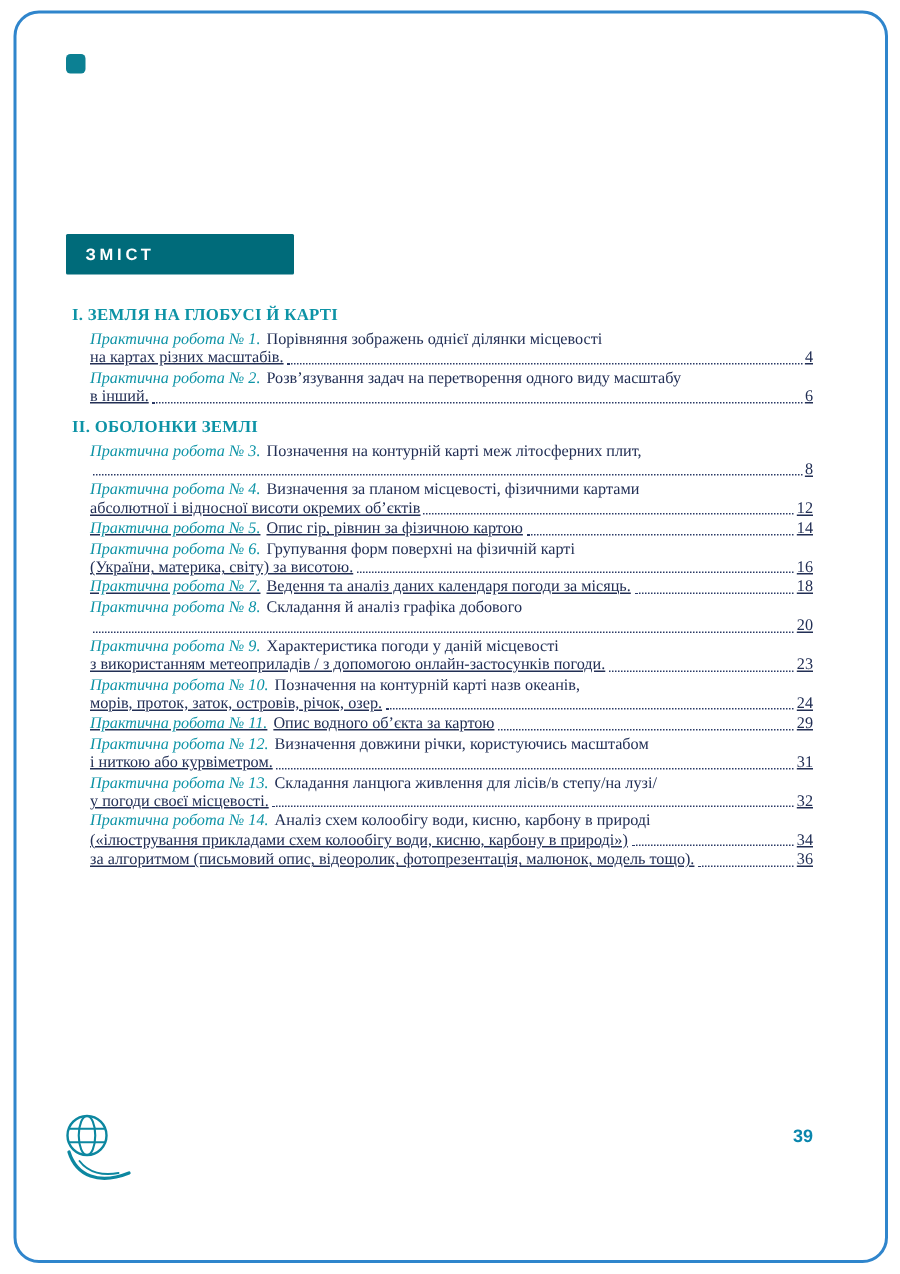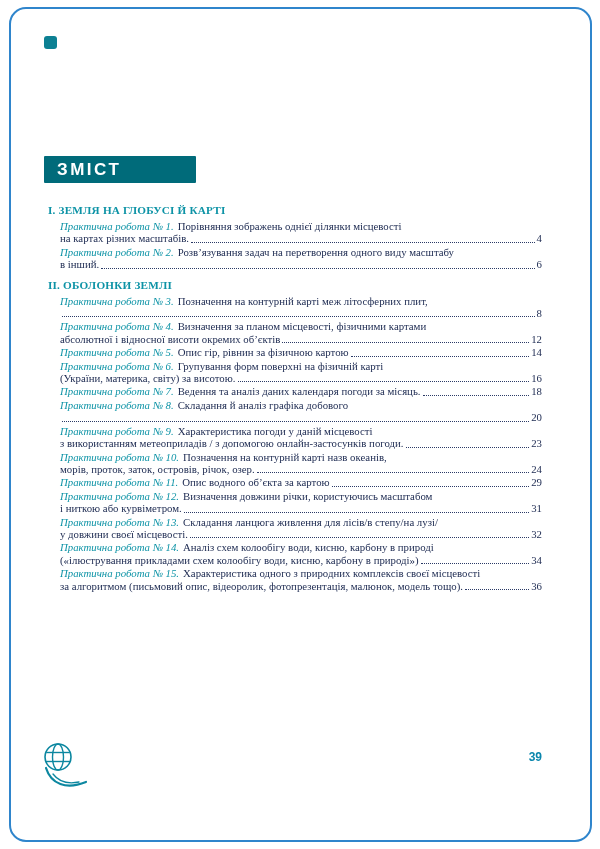--- a/index.html
+++ b/index.html
@@ -15,36 +15,36 @@
   .corner-accent{
     position:absolute;left:44px;top:36px;width:13px;height:13px;
     background:#0c8093;border-radius:3px;
   }
   .contents-header{
     position:absolute;left:44px;top:156px;width:152px;height:27px;
     background:#006b7a;display:flex;align-items:center;
     padding-left:13px;box-sizing:border-box;border-radius:1px;
   }
   .contents-header .hdr-label{
-    color:#ffffff;font-weight:bold;font-size:17px;letter-spacing:2.5px;
+    color:#ffffff;font-weight:bold;font-size:11px;letter-spacing:2.5px;
     font-family:"Liberation Sans", sans-serif;
   }
   .toc{
     position:absolute;left:48px;top:204px;right:58px;
     color:#222f55;font-size:10.8px;
   }
   .section{margin-bottom:8px;}
   .section-title{
     color:#0d93a6;font-weight:bold;font-size:11.2px;margin:0 0 4px 0;
     letter-spacing:0.2px;
   }
   .entries{margin-left:12px;}
   .entry{margin-bottom:1px;}
   .line{line-height:12.4px;}
-  .line.last{display:flex;align-items:center;}
+  .line.last{display:flex;align-items:center;text-decoration:underline;}
   .line.last .entry-text{white-space:nowrap;}
   .entry-label{font-style:italic;color:#0d93a6;margin-right:4px;}
   .leader{
     flex:1 1 auto;min-width:10px;height:0;
     border-bottom:1.7px dotted #2b3a66;
     align-self:flex-end;margin:0 2px 2px 2px;
   }
   .pageno{flex:0 0 auto;}
   .globe{position:absolute;left:38px;top:740px;width:52px;height:56px;}
   .footer-page{
@@ -163,35 +163,34 @@
           <div class="line"><span class="entry-label">Практична робота № 12.</span><span class="entry-text">Визначення довжини річки, користуючись масштабом</span></div>
           <div class="line last">
             <span class="entry-text">і ниткою або курвіметром.</span>
             <span class="leader"></span>
             <span class="pageno">31</span>
           </div>
         </div>
         <div class="entry">
           <div class="line"><span class="entry-label">Практична робота № 13.</span><span class="entry-text">Складання ланцюга живлення для лісів/в степу/на лузі/</span></div>
           <div class="line last">
-            <span class="entry-text">у довжини своєї місцевості.</span>
+            <span class="entry-text">у погоди своєї місцевості.</span>
             <span class="leader"></span>
             <span class="pageno">32</span>
           </div>
         </div>
         <div class="entry">
           <div class="line"><span class="entry-label">Практична робота № 14.</span><span class="entry-text">Аналіз схем колообігу води, кисню, карбону в природі</span></div>
           <div class="line last">
             <span class="entry-text">(«ілюстрування прикладами схем колообігу води, кисню, карбону в природі»)</span>
             <span class="leader"></span>
             <span class="pageno">34</span>
           </div>
         </div>
         <div class="entry">
-          <div class="line"><span class="entry-label">Практична робота № 15.</span><span class="entry-text">Характеристика одного з природних комплексів своєї місцевості</span></div>
           <div class="line last">
             <span class="entry-text">за алгоритмом (письмовий опис, відеоролик, фотопрезентація, малюнок, модель тощо).</span>
             <span class="leader"></span>
             <span class="pageno">36</span>
           </div>
         </div>
       </div>
     </div>
   </div>
 

